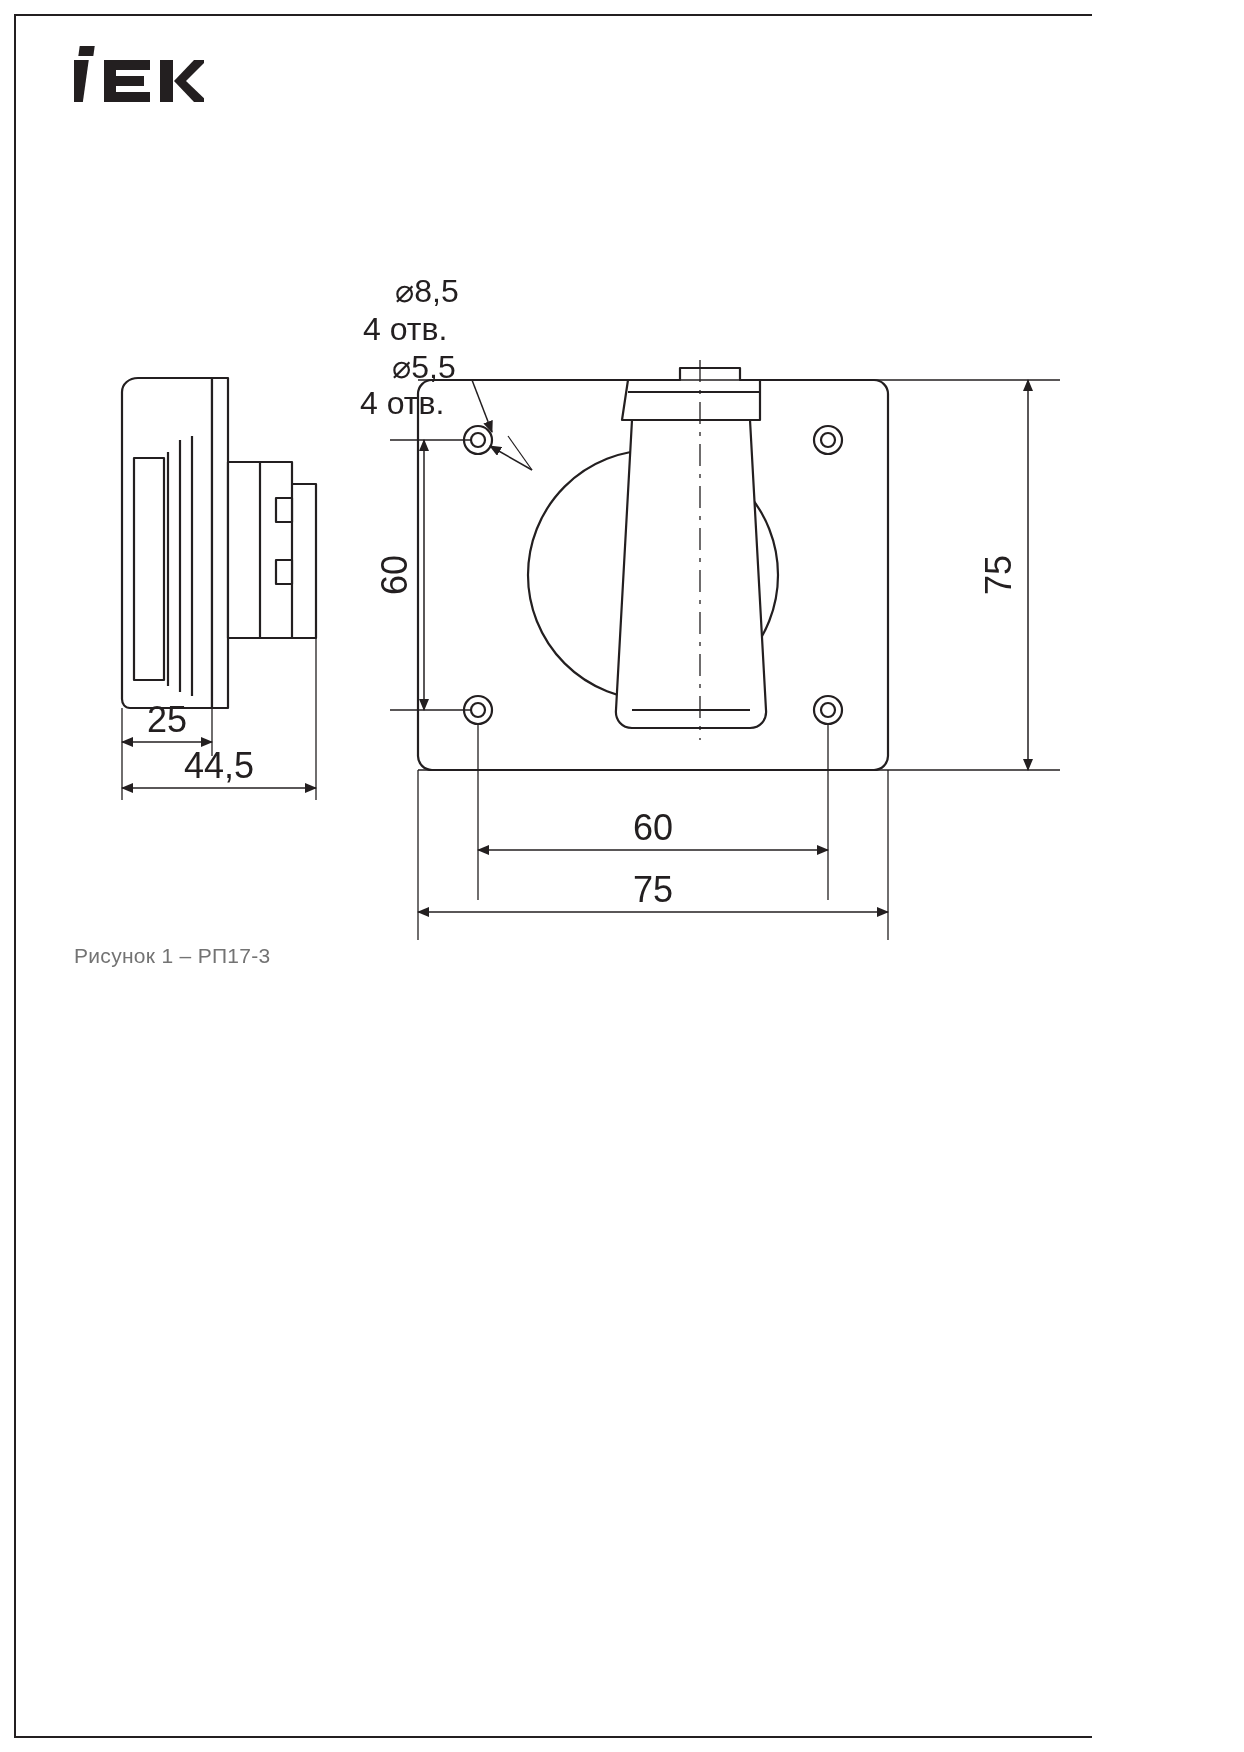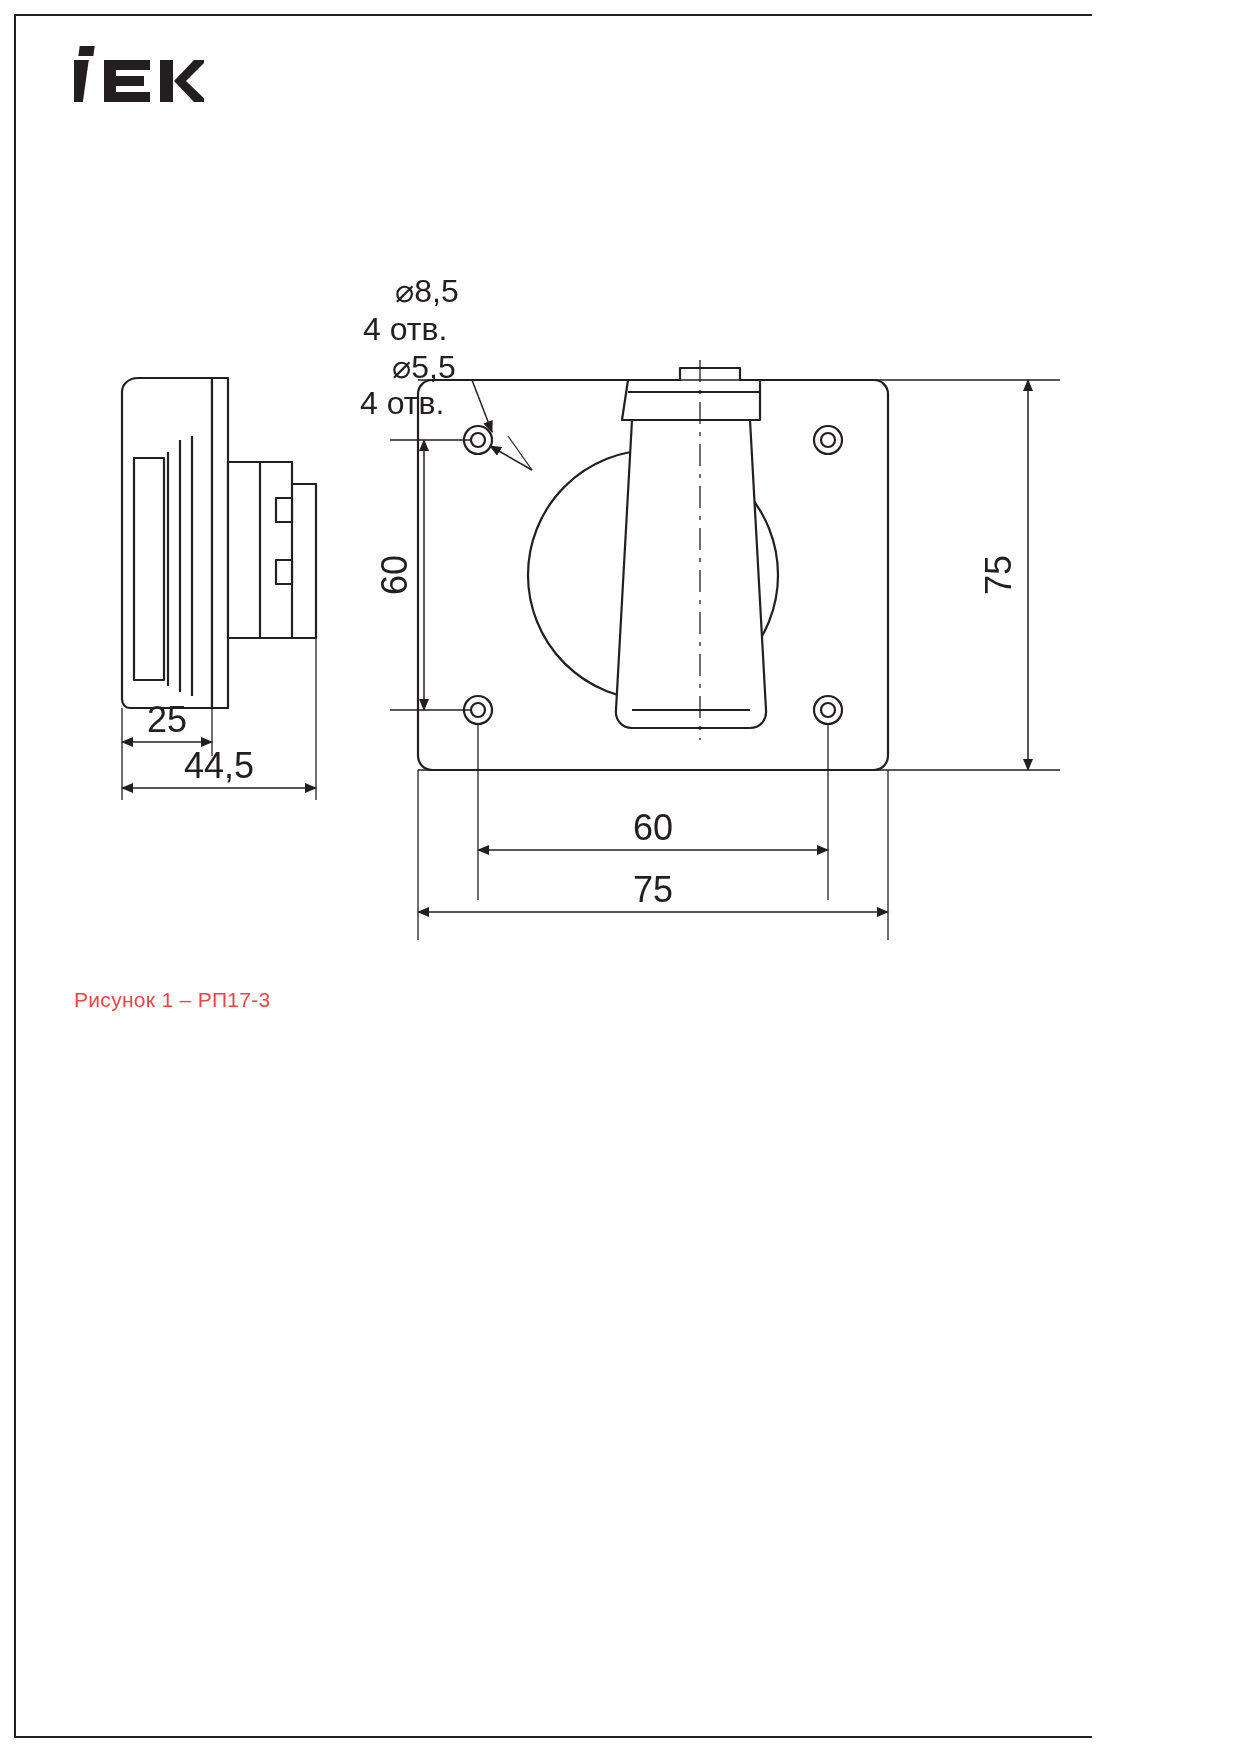--- a/index.html
+++ b/index.html
@@ -44,23 +44,23 @@
     top: 240px;
     width: 1060px;
     height: 700px;
   }
   #drawing svg { display: block; }
 
   
   #caption {
     position: absolute;
     left: 74px;
-    top: 988px;
+    top: 944px;
     font-size: 21px;
-    color: #ef4444;
+    color: #737373;
     letter-spacing: 0.3px;
     white-space: nowrap;
   }
 </style>
 </head>
 <body>
 
 <div id="page">
   <div id="page-border"></div>
 

